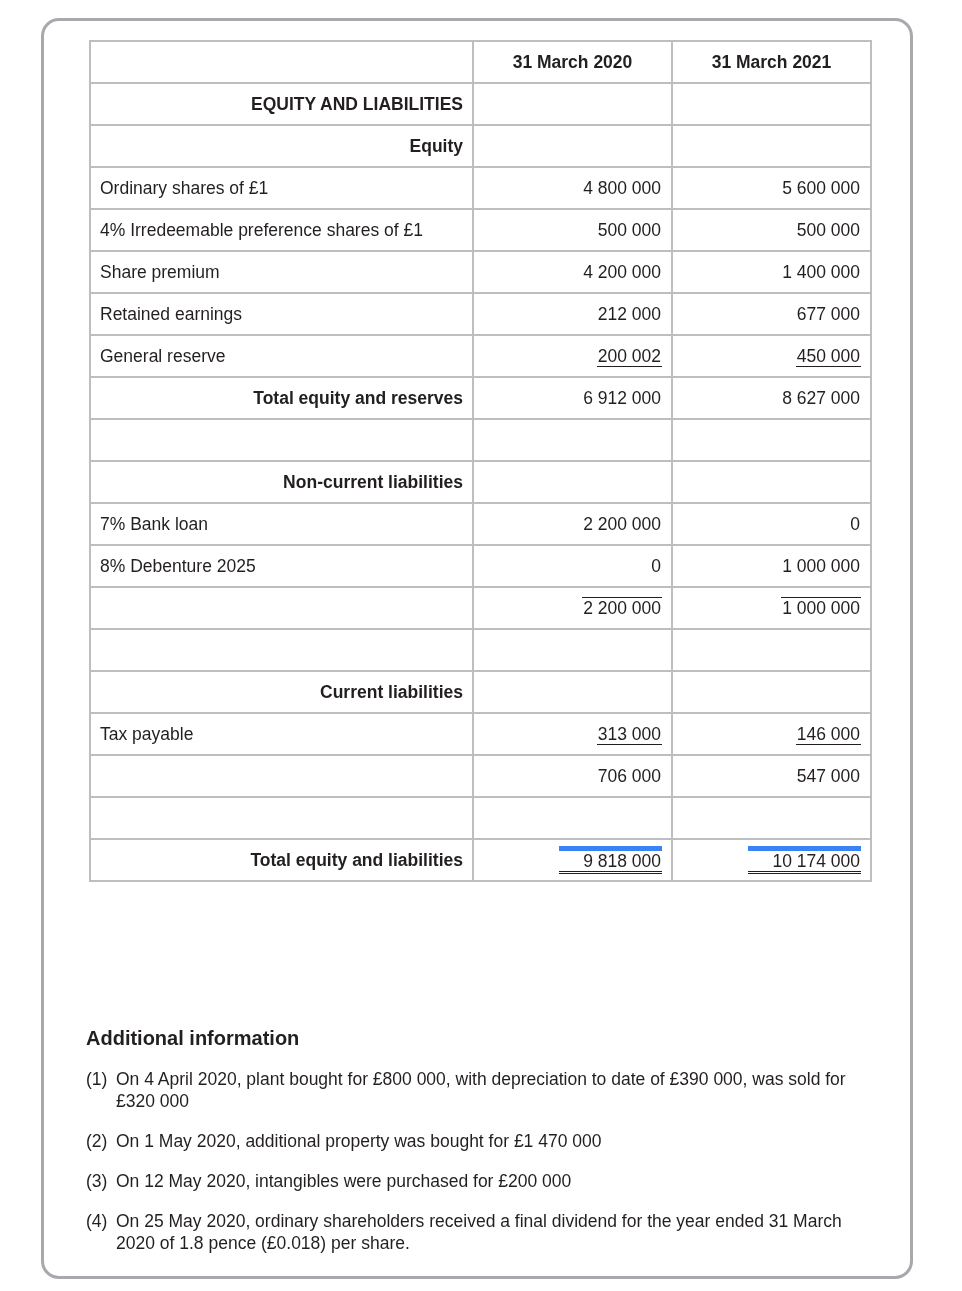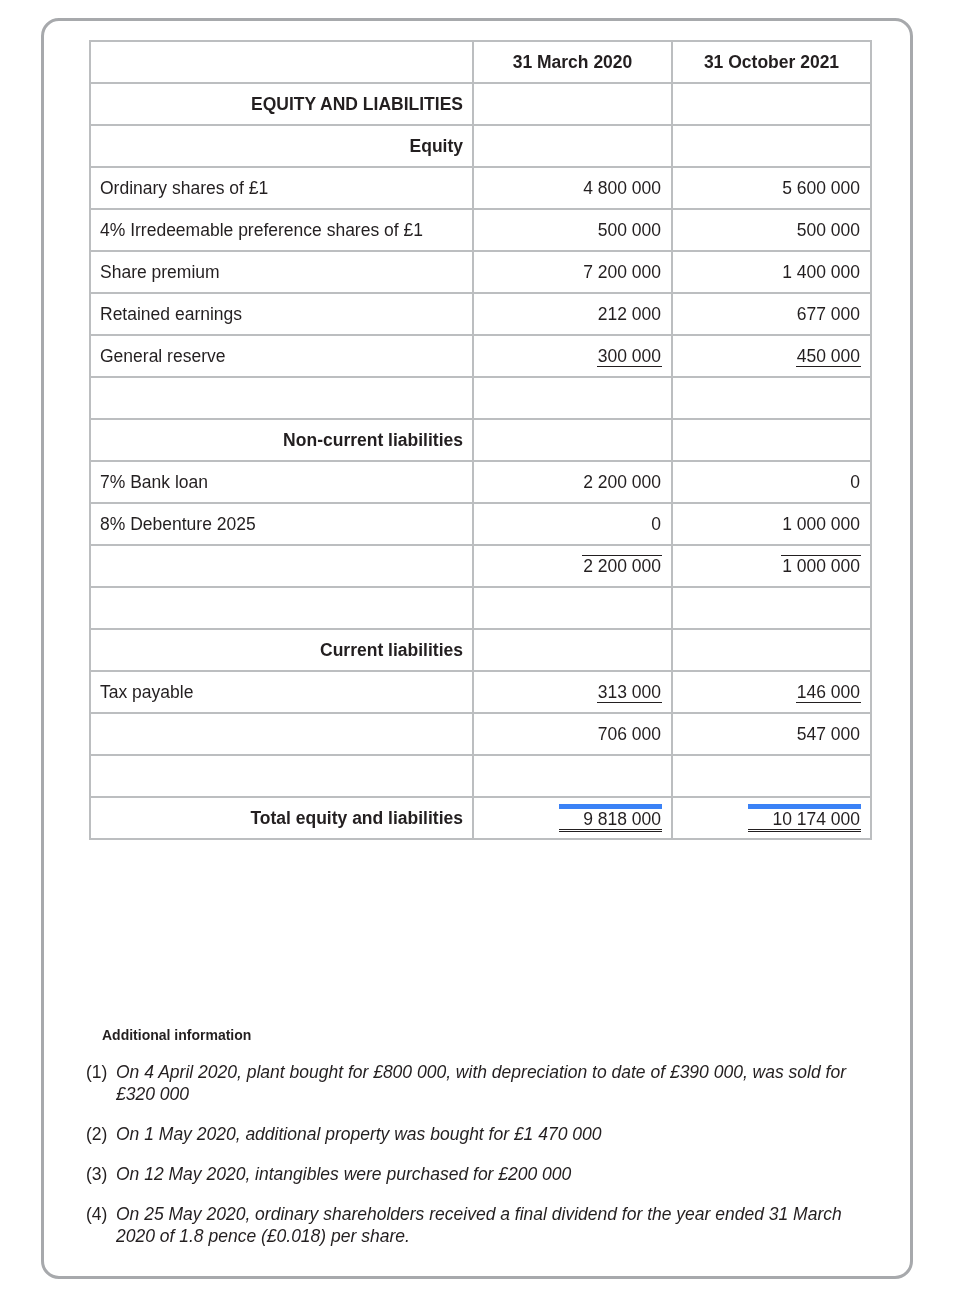--- a/index.html
+++ b/index.html
@@ -21,41 +21,41 @@
     table.bs col.c2 { width: 199px; }
     table.bs th { font-weight: bold; text-align: center; }
     td.lbl { text-align: left; }
     td.lbl.bold { font-weight: bold; text-align: right; }
     td.num { text-align: right; }
     .num span.v { display: inline-block; padding: 0 1px; line-height: 20px; }
     .num span.v.ul { border-bottom: 1px solid #231f20; }
     .num span.v.ol { border-top: 1px solid #231f20; }
     .num span.v.dbl { border-top: 5px solid #3b82f6; border-bottom: 3px double #231f20; padding-left: 24px; }
     .addl { position: absolute; left: 86px; top: 1027px; width: 760px; }
-    .addl h3 { margin: 0 0 18px 16px; font-size: 14px; font-weight: bold; }
+    .addl h3 { margin: 0 0 18px 0; font-size: 20px; font-weight: bold; }
     .addl .item { display: flex; font-size: 17.5px; line-height: 22px; margin-bottom: 18px; }
     .addl .item .n { width: 30px; flex: none; }
-    .addl .item .t { flex: 1; font-style: italic; }
+    .addl .item .t { flex: 1; }
   </style>
 </head>
 <body>
 
 <div class="frame"></div>
 
 <table class="bs">
   <colgroup>
       <col class="c0">
       <col class="c1">
       <col class="c2">
     </colgroup>
   <thead>
     <tr>
       <th></th>
       <th>31 March 2020</th>
-      <th>31 October 2021</th>
+      <th>31 March 2021</th>
     </tr>
   </thead>
   <tbody id="tbody">
       <tr>
         <td class="lbl bold">EQUITY AND LIABILITIES</td>
         <td class="num"><span class="v"></span></td>
         <td class="num"><span class="v"></span></td>
       </tr>
       <tr>
         <td class="lbl bold">Equity</td>
@@ -67,32 +67,37 @@
         <td class="num"><span class="v">4 800 000</span></td>
         <td class="num"><span class="v">5 600 000</span></td>
       </tr>
       <tr>
         <td class="lbl">4% Irredeemable preference shares of £1</td>
         <td class="num"><span class="v">500 000</span></td>
         <td class="num"><span class="v">500 000</span></td>
       </tr>
       <tr>
         <td class="lbl">Share premium</td>
-        <td class="num"><span class="v">7 200 000</span></td>
+        <td class="num"><span class="v">4 200 000</span></td>
         <td class="num"><span class="v">1 400 000</span></td>
       </tr>
       <tr>
         <td class="lbl">Retained earnings</td>
         <td class="num"><span class="v">212 000</span></td>
         <td class="num"><span class="v">677 000</span></td>
       </tr>
       <tr>
         <td class="lbl">General reserve</td>
-        <td class="num"><span class="v ul">300 000</span></td>
+        <td class="num"><span class="v ul">200 002</span></td>
         <td class="num"><span class="v ul">450 000</span></td>
+      </tr>
+      <tr>
+        <td class="lbl bold">Total equity and reserves</td>
+        <td class="num"><span class="v">6 912 000</span></td>
+        <td class="num"><span class="v">8 627 000</span></td>
       </tr>
       <tr>
         <td class="lbl"></td>
         <td class="num"><span class="v"></span></td>
         <td class="num"><span class="v"></span></td>
       </tr>
       <tr>
         <td class="lbl bold">Non-current liabilities</td>
         <td class="num"><span class="v"></span></td>
         <td class="num"><span class="v"></span></td>

